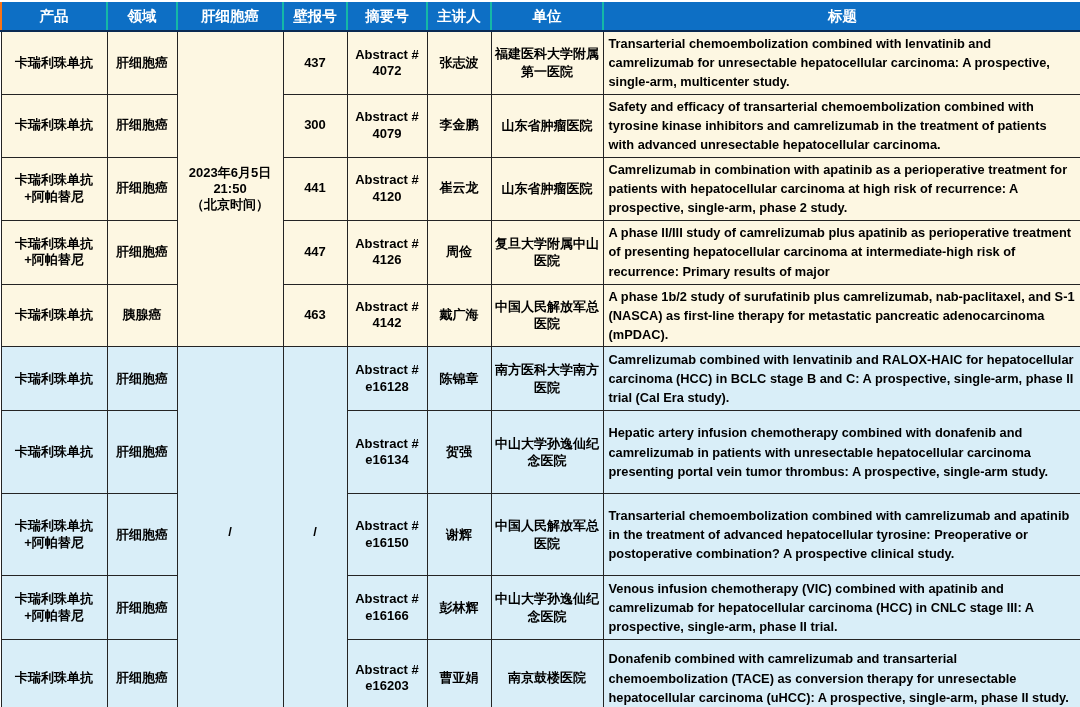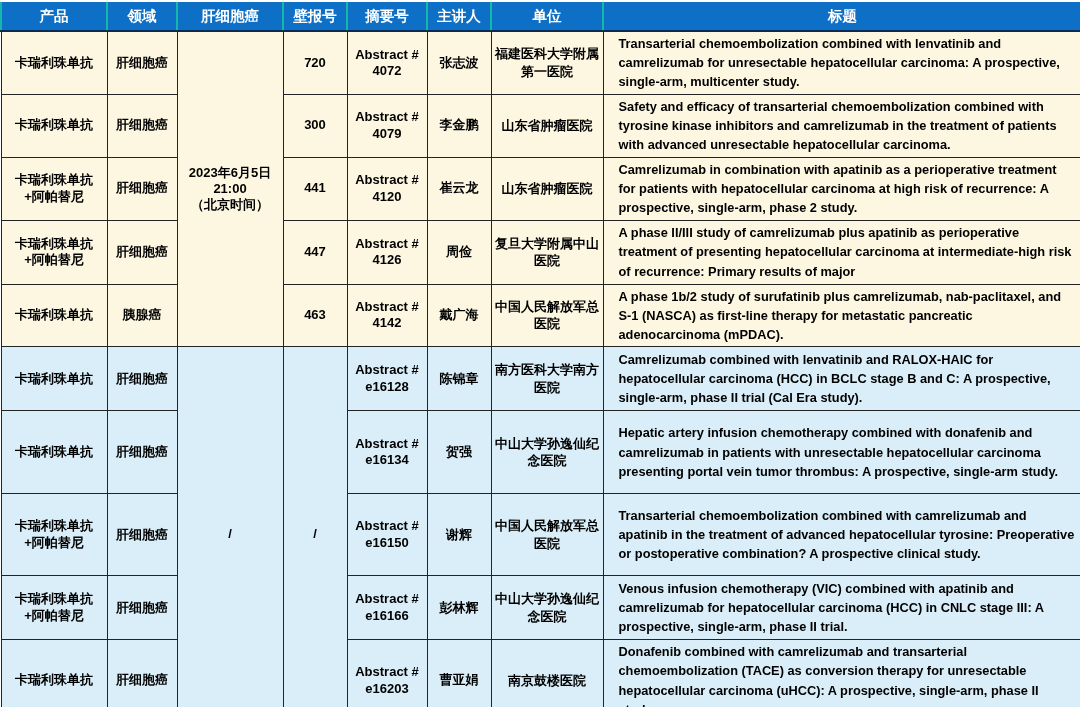--- a/index.html
+++ b/index.html
@@ -12,38 +12,38 @@
     color:#fff;
     font-size:14.5px;
     font-weight:bold;
     height:28px;
     border-left:2px solid #14b8a6;
     border-top:2px solid #ffffff;
     border-bottom:2.5px solid var(--header-divider);
     padding:0 2px;
     text-align:center;
   }
-  thead th:first-child{border-left:2px solid #14b8a6;}
+  thead th:first-child{border-left:2px solid #f97316;}
   tbody td{
     border:1.5px solid var(--border-c);
     text-align:center;
     vertical-align:middle;
     font-size:13px;
     line-height:1.25;
     padding:1px 2px;
     white-space:pre-line;
     overflow:hidden;
   }
   tbody tr.sec1 td{background:var(--sec1-bg);}
   tbody tr.sec2 td{background:var(--sec2-bg);}
   tbody td.col-title{
     text-align:left;
     font-size:12.8px;
     line-height:1.5;
-    padding:2px 5px 2px 15px;
+    padding:2px 5px 2px 5px;
     white-space:normal;
   }
   tbody td.col-institution{line-height:1.35;}
   tbody tr:last-child td{border-bottom:3px solid var(--border-c);}
 </style>
 </head>
 <body>
 
 <table>
   <colgroup>
@@ -66,23 +66,23 @@
       <th>主讲人</th>
       <th>单位</th>
       <th>标题</th>
     </tr>
   </thead>
   <tbody>
       <tr class="sec1" style="height: 62px;">
         <td class="col-product">卡瑞利珠单抗</td>
         <td class="col-field">肝细胞癌</td>
         <td rowspan="5" class="col-time_slot">2023年6月5日
-21:00
+21:50
 （北京时间）</td>
-        <td class="col-poster_no">720</td>
+        <td class="col-poster_no">437</td>
         <td class="col-abstract_no">Abstract #
 4072</td>
         <td class="col-presenter">张志波</td>
         <td class="col-institution">福建医科大学附属第一医院</td>
         <td class="col-title">Transarterial chemoembolization combined with lenvatinib and camrelizumab for unresectable hepatocellular carcinoma: A prospective, single-arm, multicenter study.</td>
       </tr>
       <tr class="sec1" style="height: 63px;">
         <td class="col-product">卡瑞利珠单抗</td>
         <td class="col-field">肝细胞癌</td>
         <td class="col-poster_no">300</td>

